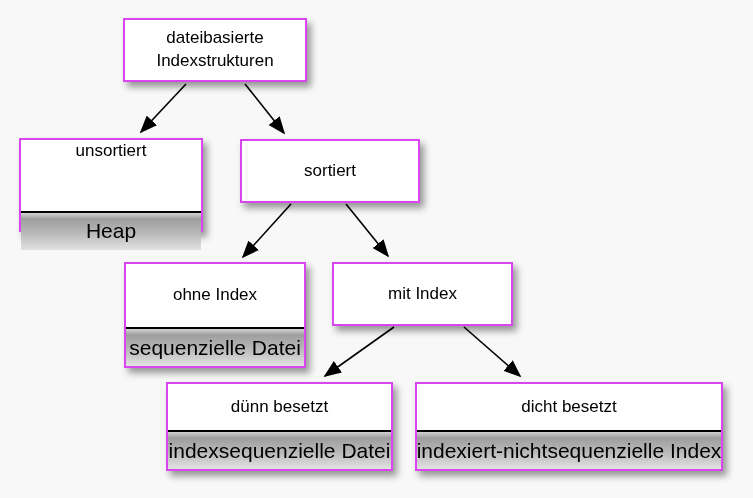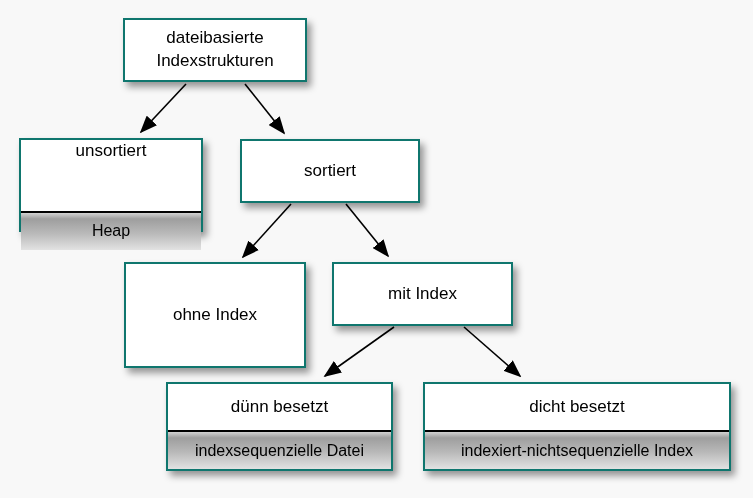--- a/index.html
+++ b/index.html
@@ -17,21 +17,21 @@
   }
   .edges {
     position: absolute;
     left: 0; top: 0;
     width: 753px; height: 498px;
     pointer-events: none;
   }
   .node {
     position: absolute;
     box-sizing: border-box;
-    border: 2px solid #0f766e;
+    border: 2px solid #d946ef;
     background: #ffffff;
     box-shadow: 4px 5px 7px rgba(0,0,0,0.40);
     display: flex;
     flex-direction: column;
   }
   .node .label {
     flex: 1;
     display: flex;
     align-items: center;
     justify-content: center;
@@ -43,33 +43,33 @@
   }
   .node .sub {
     height: 37px;
     flex: 0 0 37px;
     border-top: 2px solid #000;
     background: linear-gradient(to bottom, #d2d2d2 0%, #9e9e9e 16%, #b9b9b9 55%, #e2e2e2 100%);
     display: flex;
     align-items: center;
     justify-content: center;
     text-align: center;
-    font-size: 16px;
+    font-size: 21px;
     color: #000;
     padding: 0 4px;
     white-space: nowrap;
   }
   
   #n-root   { left: 123px; top: 18px;  width: 184px; height: 64px; }
   #n-unsort { left: 19px;  top: 138px; width: 184px; height: 94px; gap: 48px; }
   #n-sort   { left: 240px; top: 139px; width: 180px; height: 64px; }
   #n-ohne   { left: 124px; top: 262px; width: 182px; height: 106px; }
   #n-mit    { left: 332px; top: 262px; width: 181px; height: 64px; }
   #n-duenn  { left: 166px; top: 382px; width: 227px; height: 89px; }
-  #n-dicht  { left: 415px; top: 382px; width: 308px; height: 89px; margin-left: 8px; }
+  #n-dicht  { left: 415px; top: 382px; width: 308px; height: 89px; }
 </style>
 </head>
 <body>
 
 <div class="canvas">
 
   <svg class="edges" viewBox="0 0 753 498" xmlns="http://www.w3.org/2000/svg">
     <defs>
       <marker id="arrow" viewBox="0 0 10 8" refX="9" refY="4" markerWidth="11" markerHeight="9" orient="auto">
         <path d="M0,0 L10,4 L0,8 Z" fill="#000"></path>
@@ -91,20 +91,21 @@
     <div class="label">unsortiert</div>
     <div class="sub">Heap</div>
   </div>
 
   <div class="node" id="n-sort">
     <div class="label">sortiert</div>
   </div>
 
   <div class="node" id="n-ohne">
     <div class="label">ohne Index</div>
+    <div class="sub">sequenzielle Datei</div>
   </div>
 
   <div class="node" id="n-duenn">
     <div class="label">dünn besetzt</div>
     <div class="sub">indexsequenzielle Datei</div>
   </div>
 
   <div class="node" id="n-mit">
     <div class="label">mit Index</div>
   </div>

